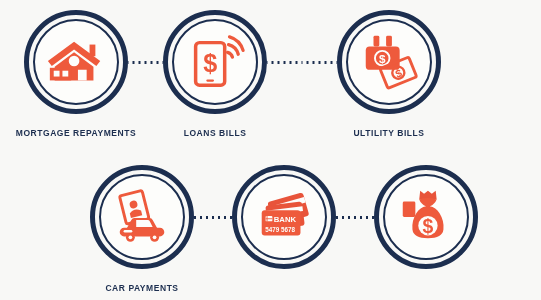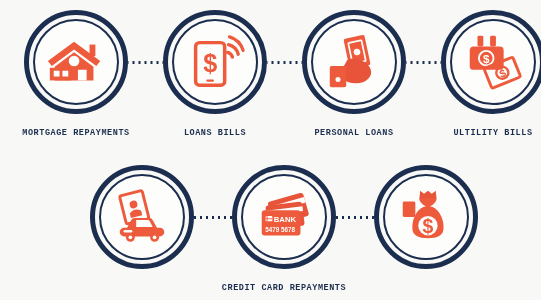--- a/index.html
+++ b/index.html
@@ -71,21 +71,21 @@
   }
 
   .node-label {
     margin-top: 7px;
     font-size: 8.5px;
     font-weight: bold;
     letter-spacing: 0.55px;
     color: #1c2e4f;
     text-align: center;
     white-space: nowrap;
-    font-family: Liberation Mono, monospace;
+    font-family: Liberation Sans, sans-serif;
   }
 
   
   .connector {
     flex: 0 0 auto;
     height: 104px;
     display: flex;
     align-items: center;
     justify-content: center;
   }
@@ -154,37 +154,20 @@
           </svg>
         </div>
       </div>
       <div class="node-label">LOANS BILLS</div>
     </div>
 
     <div class="connector">
         <div class="dots"></div>
       </div>
 
-    <div class="node">
-      <div class="ring-outer">
-        <div class="ring-inner">
-          <svg class="glyph" viewBox="0 0 64 64">
-            <g transform="rotate(-12 34 26)">
-              <rect x="25" y="6" width="22" height="32" rx="2" fill="#ee5a3c"></rect>
-              <rect x="29" y="11" width="14" height="22" rx="1" fill="none" stroke="#fdfdfb" stroke-width="1.8"></rect>
-              <circle cx="36" cy="22" r="3.4" fill="#fdfdfb"></circle>
-            </g>
-            <path d="M25 30 q8 -3 14 0 q7 3 10 9 q2 6 -2 10 q-5 5 -13 5 q-9 0 -13 -5 q-3 -5 -1 -10 Z" fill="#e8543a"></path>
-            <rect x="7" y="36" width="17" height="22" rx="2" fill="#ee5a3c"></rect>
-            <circle cx="15.5" cy="50" r="2.6" fill="#fdfdfb"></circle>
-          </svg>
-        </div>
-      </div>
-      <div class="node-label">PERSONAL LOANS</div>
-    </div>
 
     <div class="connector">
         <div class="dots"></div>
       </div>
 
     <div class="node">
       <div class="ring-outer">
         <div class="ring-inner">
           <svg class="glyph" viewBox="0 0 64 64">
             <rect x="16" y="5" width="6" height="11" rx="1.5" fill="#ee5a3c"></rect>
@@ -221,20 +204,21 @@
             <path d="M26 35 l12 0 q1.4 0 2 1.4 l3 6 l-17 0 Z" fill="#fdfdfb"></path>
             <rect x="9" y="43" width="46" height="9" rx="4.5" fill="#ee5a3c"></rect>
             <rect x="13" y="45.5" width="9" height="2.6" rx="1.3" fill="#fdfdfb"></rect>
             <circle cx="20" cy="53" r="4.6" fill="#ee5a3c"></circle>
             <circle cx="20" cy="53" r="1.9" fill="#fdfdfb"></circle>
             <circle cx="45" cy="53" r="4.6" fill="#ee5a3c"></circle>
             <circle cx="45" cy="53" r="1.9" fill="#fdfdfb"></circle>
           </svg>
         </div>
       </div>
+      <div class="node-label">CAR PAYMENTS</div>
     </div>
 
     <div class="connector">
         <div class="dots"></div>
       </div>
 
     <div class="node">
       <div class="ring-outer">
         <div class="ring-inner">
           <svg class="glyph" viewBox="0 0 64 64">
@@ -248,21 +232,20 @@
             </g>
             <rect x="9" y="25" width="40" height="26" rx="3" fill="#ee5a3c"></rect>
             <rect x="13" y="31" width="7" height="5.5" rx="1" fill="#fdfdfb"></rect>
             <line x1="14.5" y1="31" x2="14.5" y2="36.5" stroke="#ee5a3c" stroke-width="0.9"></line>
             <line x1="13" y1="33.8" x2="20" y2="33.8" stroke="#ee5a3c" stroke-width="0.9"></line>
             <text x="33" y="37" font-family="'Liberation Sans',sans-serif" font-size="8" font-weight="bold" fill="#fdfdfb" text-anchor="middle">BANK</text>
             <text x="28" y="47" font-family="'Liberation Sans',sans-serif" font-size="6.5" font-weight="bold" fill="#fdfdfb" text-anchor="middle">5479 5678</text>
           </svg>
         </div>
       </div>
-      <div class="node-label">CREDIT CARD REPAYMENTS</div>
     </div>
 
     <div class="connector">
         <div class="dots"></div>
       </div>
 
     <div class="node">
       <div class="ring-outer">
         <div class="ring-inner">
           <svg class="glyph" viewBox="0 0 64 64">

